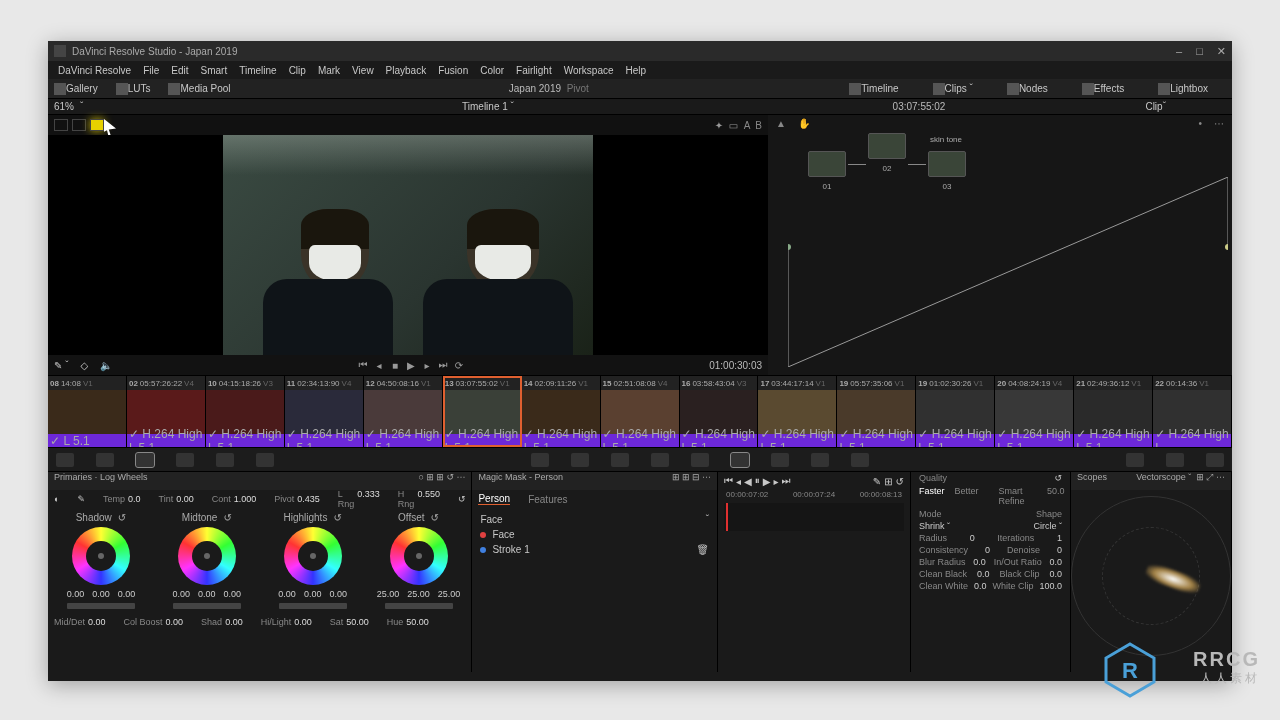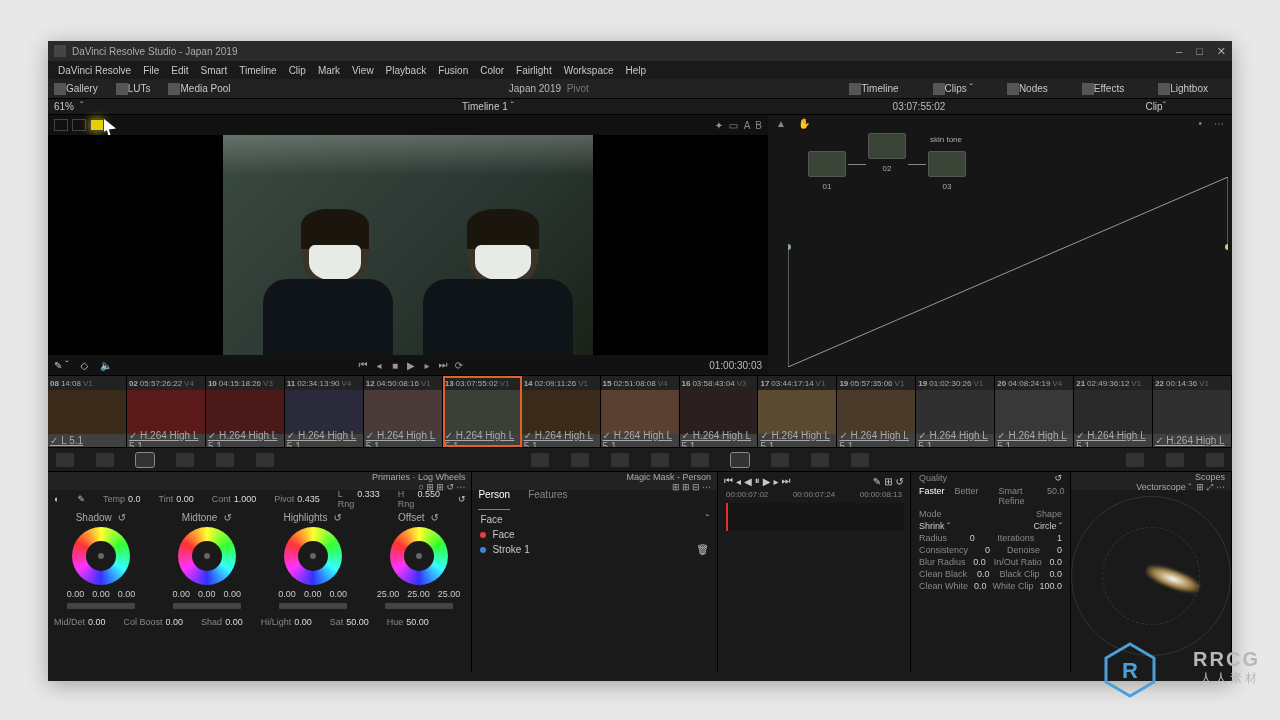--- a/index.html
+++ b/index.html
@@ -50,45 +50,45 @@
 .node.n2{left:100px;top:18px;}
 .node.n3{left:160px;top:36px;}
 .nodelabel{position:absolute;top:30px;left:0;width:100%;text-align:center;font-size:8px;color:#aaa;}
 .nline{position:absolute;height:1px;background:#888;}
 .curve{position:absolute;left:20px;top:62px;width:440px;height:190px;}
 .curve svg{width:100%;height:100%;}
 .thumbs{height:72px;background:#111;display:flex;overflow:hidden;border-bottom:1px solid #000;}
 .clip{width:84px;height:100%;border-right:1px solid #000;display:flex;flex-direction:column;position:relative;}
 .clip .meta{height:14px;background:#222;font-size:8px;display:flex;align-items:center;padding:0 2px;color:#aaa;gap:2px;white-space:nowrap;overflow:hidden;}
 .clip .thumb{flex:1;background:#333;background-size:cover;}
-.clip .codec{height:13px;background:#404040;font-size:10px;display:flex;align-items:center;padding:0 2px;color:#aaa;gap:2px;text-decoration:underline;}
+.clip .codec{height:13px;background:#6d28d9;font-size:12px;display:flex;align-items:center;padding:0 2px;color:#aaa;gap:2px;}
 .clip.sel{outline:2px solid #e06030;outline-offset:-2px;}
 .toolrow{height:24px;background:#1c1c1c;display:flex;align-items:center;padding:0 8px;border-bottom:1px solid #000;gap:22px;}
 .toolrow .gap{flex:1;}
 .tr-ic{width:18px;height:14px;background:#333;border-radius:2px;}
 .tr-ic.act{outline:1px solid #888;}
 .lower{display:flex;background:#1a1a1a;height:200px;}
 .panel{border-right:1px solid #000;display:flex;flex-direction:column;}
-.panel-h{height:18px;display:flex;align-items:flex-end;padding:0 6px;font-size:9px;color:#aaa;background:#222;justify-content:space-between;flex-direction:column;}
+.panel-h{height:18px;display:flex;align-items:flex-start;padding:0 6px;font-size:9px;color:#aaa;background:#222;justify-content:space-between;}
 .wheels{width:440px;}
 .wheel-row{height:18px;display:flex;align-items:center;padding:0 6px;gap:18px;font-size:9px;}
 .wheel-row .fld{display:flex;gap:3px;}
 .wheel-row .fld .lbl{color:#888;}
 .wheel-row .fld .val{color:#ddd;}
 .wheel-grid{display:flex;justify-content:space-around;padding:4px 0;}
 .wcol{display:flex;flex-direction:column;align-items:center;width:100px;}
 .wcol .wname{font-size:10px;color:#aaa;margin-bottom:4px;display:flex;gap:6px;}
 .wheel{width:58px;height:58px;border-radius:50%;background:conic-gradient(#ff3,#3f3,#3ff,#33f,#f3f,#f33,#ff3);position:relative;}
 .wheel::after{content:"";position:absolute;inset:14px;background:#1a1a1a;border-radius:50%;}
 .wheel::before{content:"";position:absolute;left:50%;top:50%;width:6px;height:6px;margin:-3px;background:#666;border-radius:50%;z-index:1;}
 .nums{display:flex;gap:8px;margin-top:4px;font-size:9px;color:#ccc;}
 .slider{width:68px;height:6px;background:#444;margin-top:4px;border-radius:1px;}
 .mask-p{width:280px;}
 .tabs{height:18px;display:flex;align-items:center;padding:0 6px;gap:18px;font-size:10px;}
-.tabs .t{color:#888;padding-bottom:9px;}
+.tabs .t{color:#888;padding-bottom:0;}
 .tabs .t.act{color:#fff;border-bottom:1px solid #e06030;}
 .masklist{padding:4px 8px;font-size:10px;}
 .masklist .mi{padding:2px 0;display:flex;align-items:center;gap:6px;}
 .mi .dot{width:6px;height:6px;border-radius:50%;}
 .mi .dot.r{background:#e04040;}
 .mi .dot.b{background:#4080e0;}
 .kf{width:220px;}
 .kf-play{height:18px;display:flex;align-items:center;gap:3px;padding:0 6px;}
 .kf-tr{flex:1;}
 .kf-track{height:28px;background:#151515;position:relative;margin:4px 6px;}

